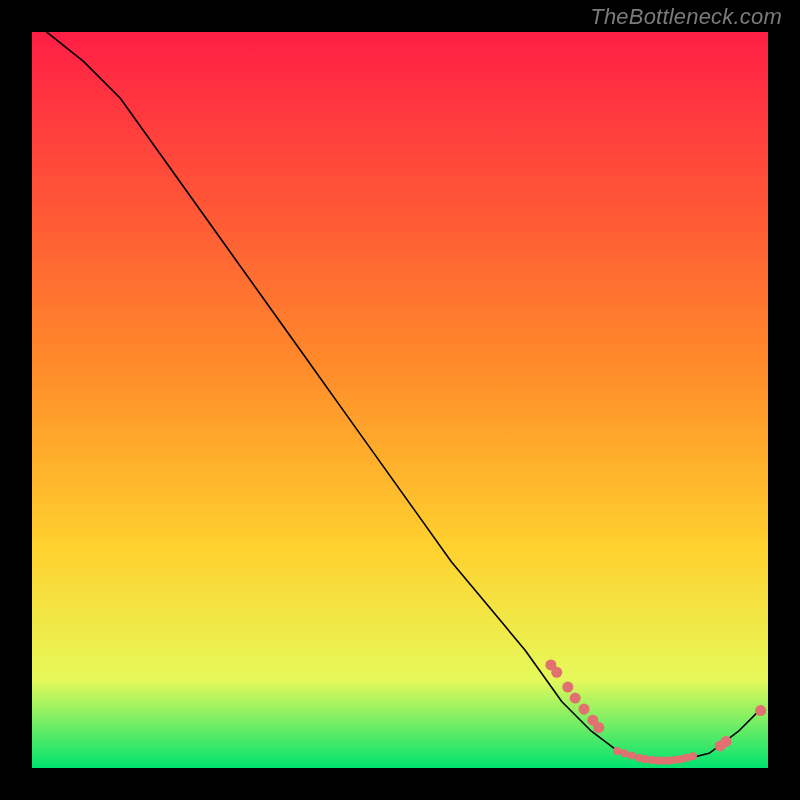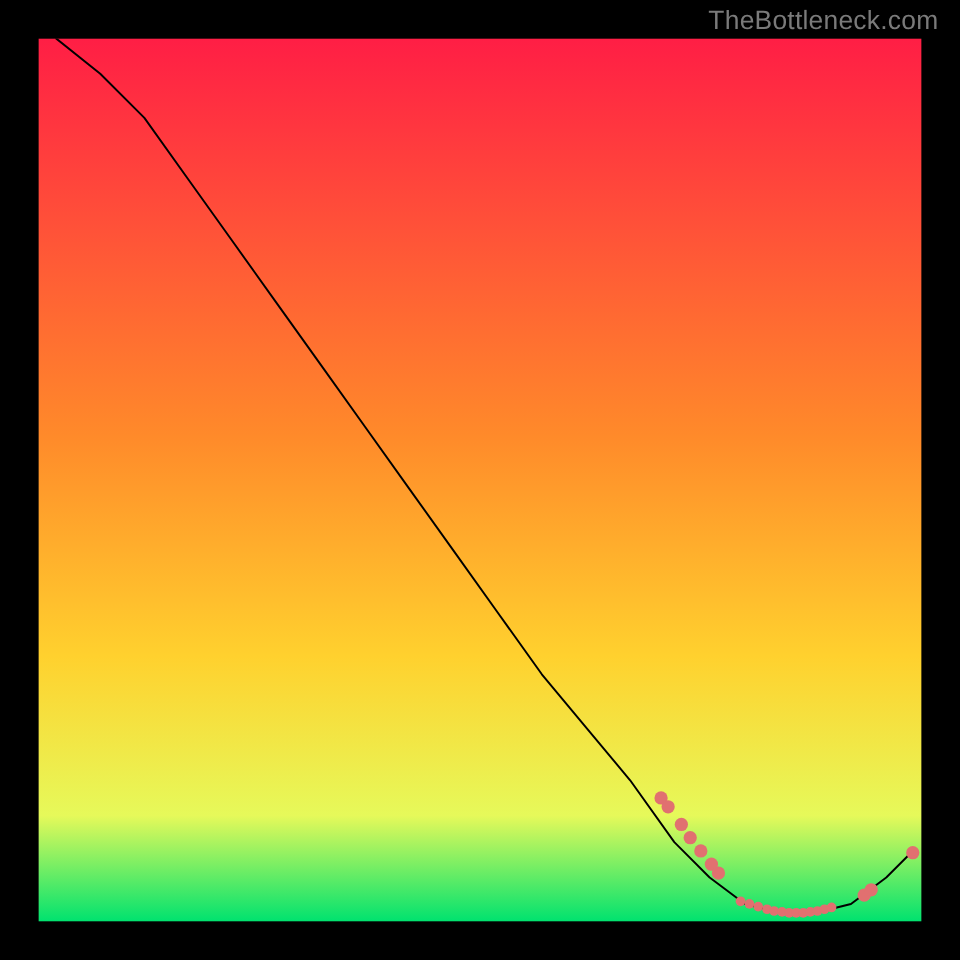--- a/index.html
+++ b/index.html
@@ -8,20 +8,21 @@
     width: 800px;
     height: 800px;
     background: #000;
     font-family: Arial, Helvetica, sans-serif;
   }
   .frame {
     position: relative;
     width: 800px;
     height: 744px;
     background: #000;
+    font-style: italic;
   }
   .watermark {
     position: absolute;
     top: 4px;
     right: 18px;
     color: #7a7a7a;
     font-size: 22px;
     letter-spacing: 0.2px;
     font-weight: 500;
   }

